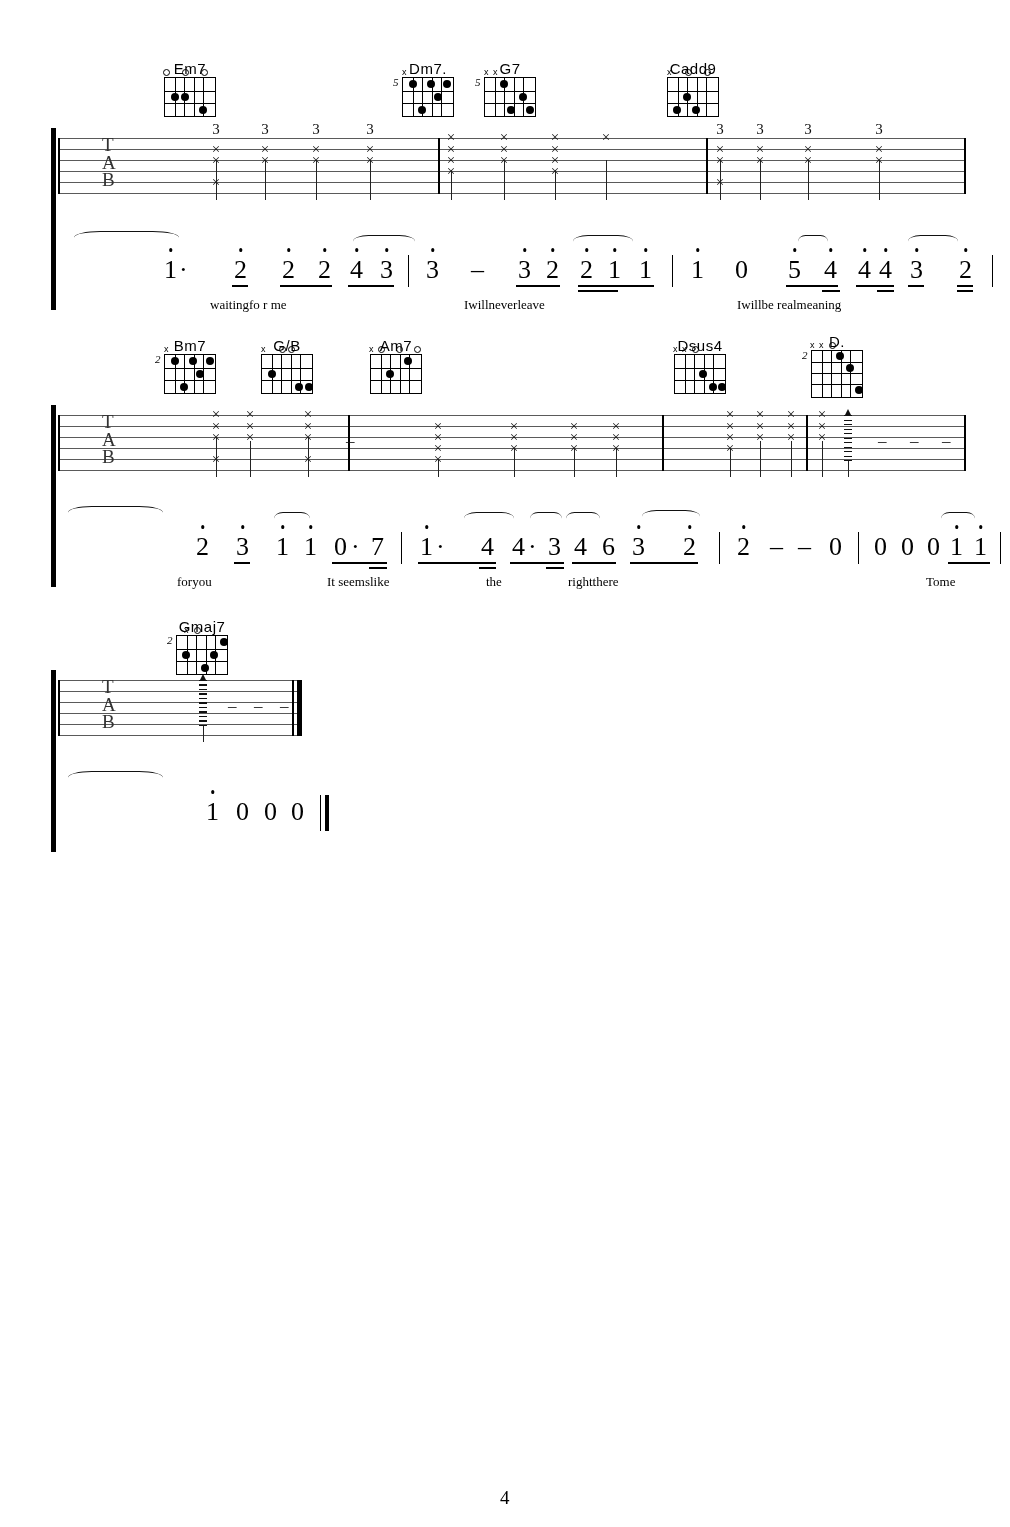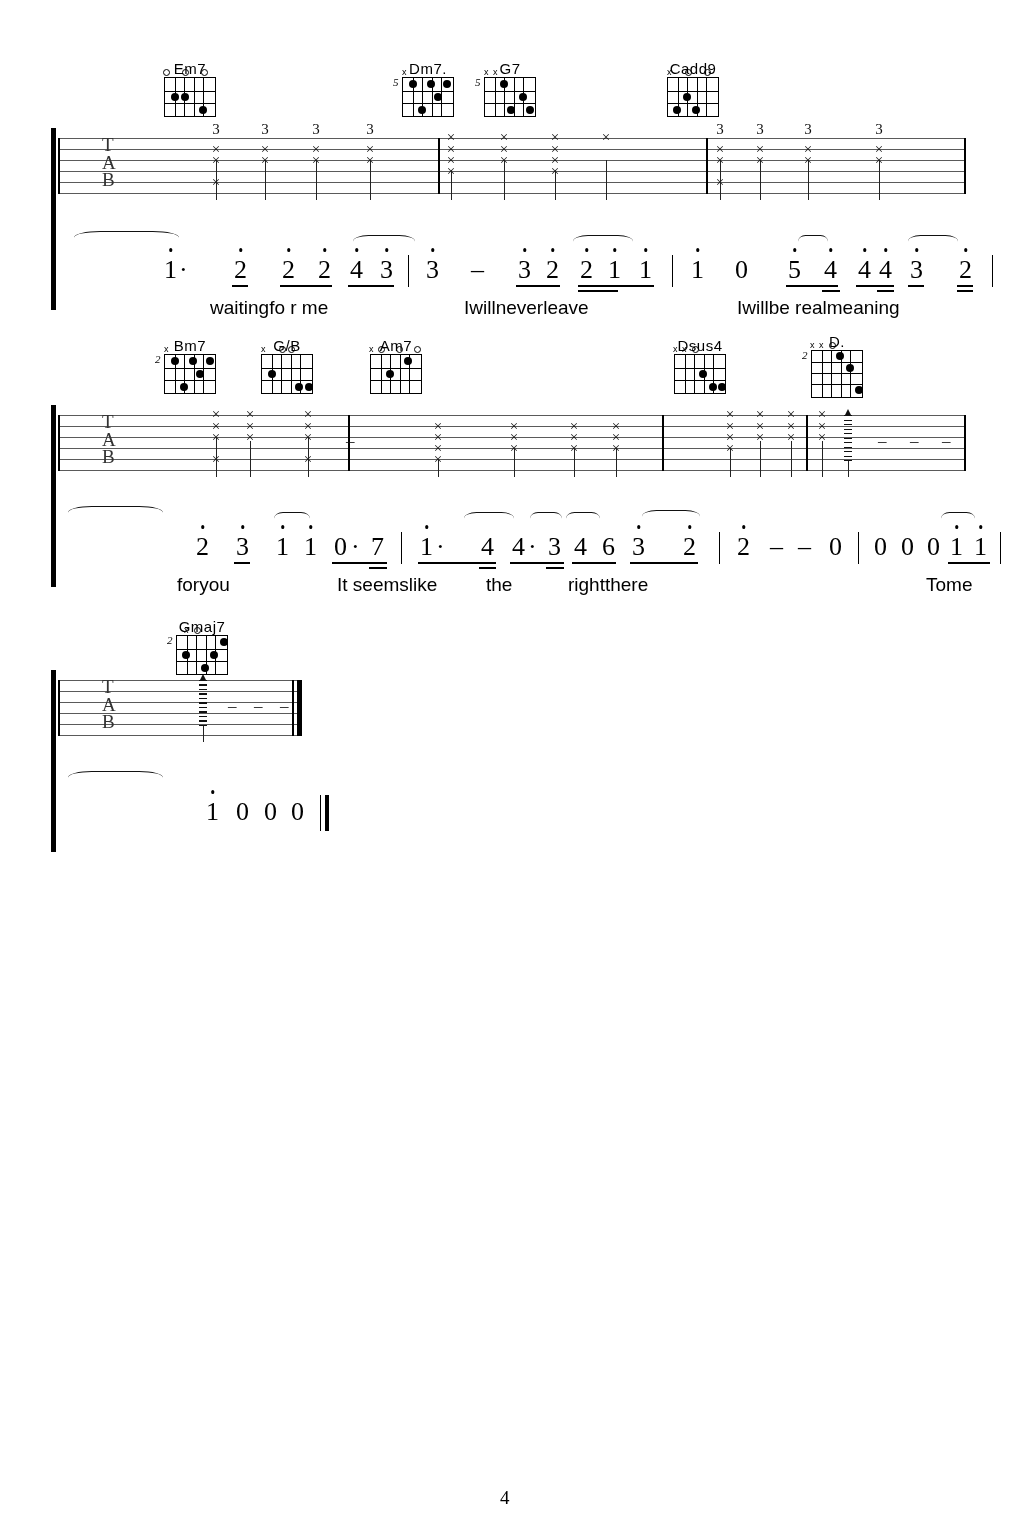--- a/index.html
+++ b/index.html
@@ -50,21 +50,21 @@
   
   .jp{position:absolute;white-space:nowrap;}
   .note{position:absolute;font-family:"Liberation Serif",serif;font-size:26px;line-height:26px;}
   .note .oct{position:absolute;left:50%;transform:translateX(-50%);top:-9px;
              width:3.5px;height:3.5px;border-radius:50%;background:#000;}
   .aug{position:absolute;font-family:"Liberation Serif",serif;font-size:26px;line-height:26px;}
   .beam{position:absolute;height:1.7px;background:#000;}
   .jbar{position:absolute;width:1.4px;background:#000;}
   .slur{position:absolute;border-top:1.4px solid #111;border-radius:50%/100%;
         height:12px;border-left:0;border-right:0;border-bottom:0;}
-  .lyric{position:absolute;font-family:Liberation Sans, sans-serif;font-size:19px;
+  .lyric{position:absolute;font-family:Liberation Serif, serif;font-size:13px;
          letter-spacing:0px;white-space:pre;text-align:center;}
   .pageno{position:absolute;font-family:"Liberation Serif",serif;font-size:19px;}
 </style>
 </head>
 <body>
 
 <div class="sheet">
 
   <div class="system" style="left:46px;top:128px;width:920px;height:185px;">
 
@@ -570,21 +570,21 @@
       <div class="note" style="left:855px;top:24px;">0</div>
       <div class="note" style="left:881px;top:24px;">0</div>
 
       <div class="note" style="left:904px;top:24px;"><span class="oct"></span>1</div>
       <div class="note" style="left:928px;top:24px;"><span class="oct"></span>1</div>
       <div class="beam" style="left:902px;top:52px;width:42px;"></div>
 
       <div class="jbar" style="left:954px;top:22px;height:32px;"></div>
 
       <div class="lyric" style="left:131px;top:64px;">foryou</div>
-      <div class="lyric" style="left:291px;top:64px;">It seemslike</div>
+      <div class="lyric" style="left:281px;top:64px;">It seemslike</div>
       <div class="lyric" style="left:440px;top:64px;">the</div>
       <div class="lyric" style="left:522px;top:64px;">rightthere</div>
       <div class="lyric" style="left:880px;top:64px;">Tome</div>
     </div>
   </div>
 
   <div class="system" style="left:46px;top:670px;width:270px;height:185px;">
 
     <div class="bracket" style="height:182px;">
       <div class="bar"></div>

